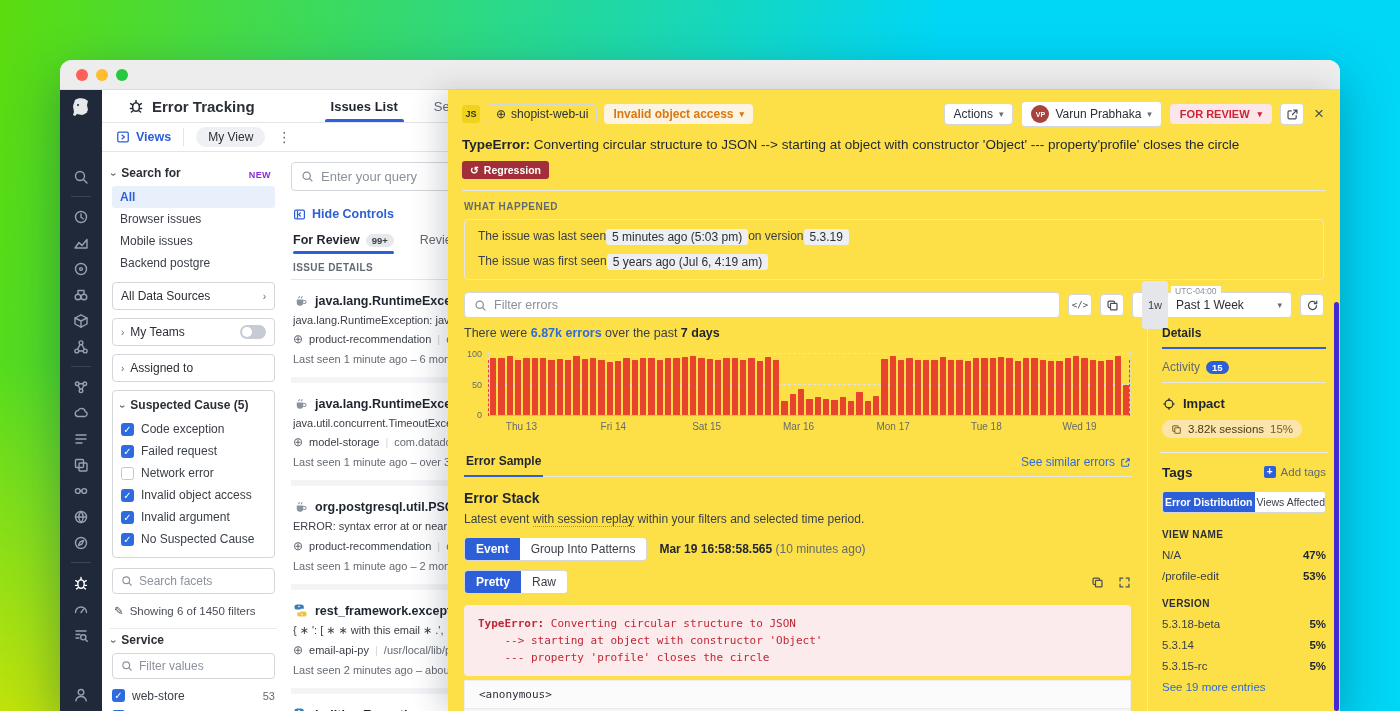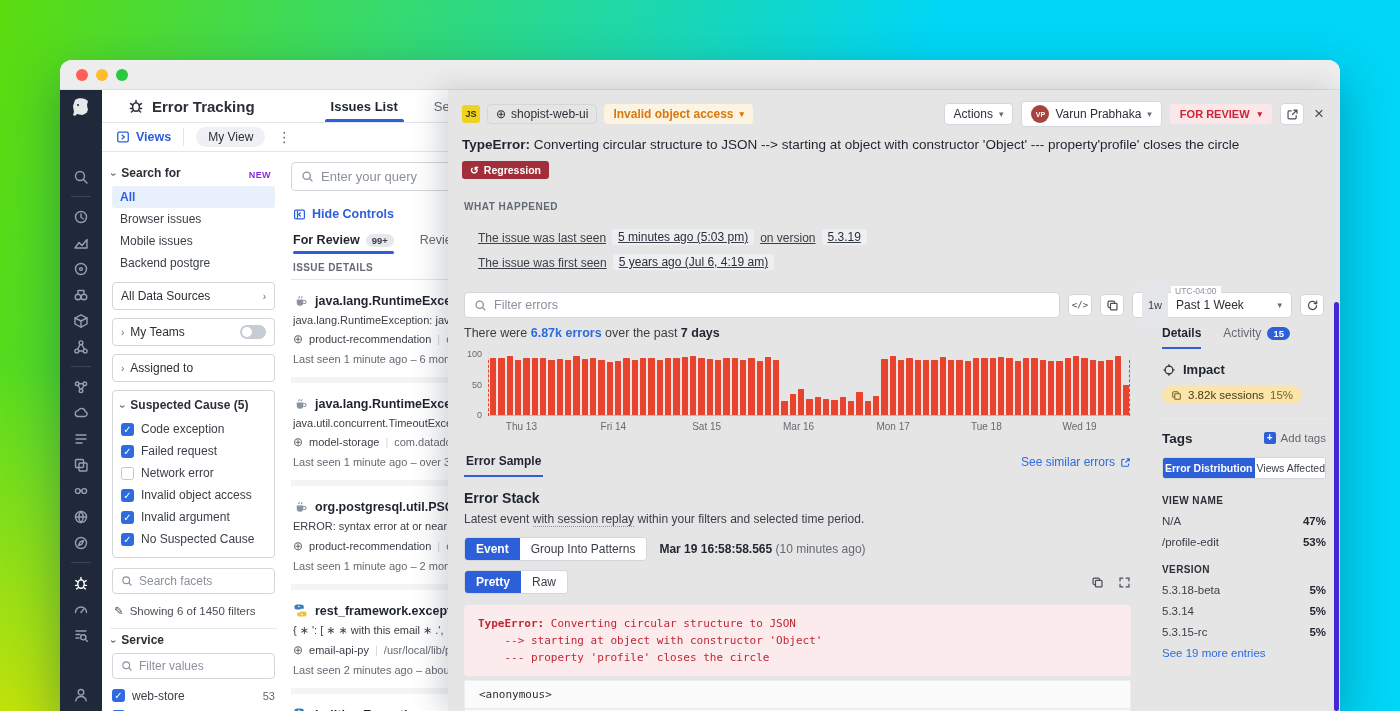--- a/index.html
+++ b/index.html
@@ -86,21 +86,21 @@
   .card-title { display:flex; align-items:center; gap:7px; font-size:12.5px; font-weight:700; color:#1f2430; white-space:nowrap; overflow:hidden;}
   .card-title .licon{width:15px;height:15px;flex:0 0 15px;}
   .card-msg { font-size:11px; color:#3b4048; margin:6px 0 0 0; white-space:nowrap; overflow:hidden;}
   .card-svc { display:flex; align-items:center; gap:6px; font-size:11px; color:#3b4048; margin-top:6px; white-space:nowrap; overflow:hidden;}
   .card-svc .globe{ color:#646a73; font-size:12px;}
   .card-svc .sep { color:#d3d6da; }
   .card-svc .path { color:#646a73; }
   .card-seen { font-size:11px; color:#646a73; margin-top:7px; white-space:nowrap; overflow:hidden;}
 
   
-  .overlay { position:absolute; left:388px; top:0; right:0; bottom:0; background:#e5e5e5; z-index:20;
+  .overlay { position:absolute; left:388px; top:0; right:0; bottom:0; background:#fde047; z-index:20;
     box-shadow:-10px 0 26px rgba(30,40,60,.18); display:flex; flex-direction:column; }
   .ov-hdr { padding:11px 14px 0 14px; }
   .ov-row1 { display:flex; align-items:center; gap:7px; }
   .js-badge { width:18px; height:18px; background:#f0d31e; border-radius:3px; color:#33321b; font-size:9px; font-weight:700; display:flex; align-items:center; justify-content:center;}
   .svc-chip { display:flex; align-items:center; gap:5px; border:1px solid #d3d6da; border-radius:4px; padding:2px 8px; font-size:12px; color:#2b2f36; cursor:pointer;}
   .cause-chip { display:flex; align-items:center; gap:6px; background:#fdf3e1; border-radius:4px; padding:3px 9px; font-size:12px; font-weight:600; color:#d9780f; cursor:pointer;}
   .hdr-right { margin-left:auto; display:flex; align-items:center; gap:8px; }
   .btn { border:1px solid #d3d6da; border-radius:4px; background:#fff; display:flex; align-items:center; gap:6px; padding:3px 9px; font-size:12px; color:#2b2f36; cursor:pointer;}
   .caret { font-size:9px; color:#646a73; }
   .avatar { width:18px; height:18px; border-radius:50%; background:#a8423c; color:#fff; font-size:7px; font-weight:700; display:flex; align-items:center; justify-content:center;}
@@ -109,21 +109,21 @@
   .iconbtn { width:24px; height:22px; border:1px solid #d3d6da; border-radius:4px; display:flex; align-items:center; justify-content:center; cursor:pointer; background:#fff;}
   .iconbtn svg { width:13px; height:13px; stroke:#4a4f57; fill:none; stroke-width:1.5; stroke-linecap:round; stroke-linejoin:round;}
   .close-x { font-size:17px; color:#4a4f57; cursor:pointer; padding:0 2px; }
   .ov-title { margin-top:10px; font-size:13.5px; color:#1f2430; white-space:nowrap; overflow:hidden;}
   .ov-title b{ font-weight:700; }
   .regress { margin-top:9px; display:inline-flex; align-items:center; gap:5px; background:#a12e38; color:#fff; border-radius:3px; font-size:10.5px; font-weight:600; padding:3px 8px;}
   .ov-divider { height:1px; background:#e3e5e8; margin-top:11px; }
   .ov-band { padding:10px 16px 0 16px; }
   .wh-heading { font-size:10px; font-weight:700; color:#646a73; letter-spacing:.5px; }
   .wh-box { border:1px solid #e3e5e8; border-radius:4px; padding:9px 13px; margin-top:7px; font-size:12px; color:#3b4048; display:flex; flex-direction:column; gap:9px;}
-  .wh-line { display:flex; align-items:flex-end; gap:6px; white-space:nowrap;text-decoration:underline;}
+  .wh-line { display:flex; align-items:flex-start; white-space:nowrap;}
   .val-chip { background:#edeff2; border-radius:3px; padding:1px 6px; color:#2b2f36;}
   .filter-row { display:flex; align-items:center; gap:8px; margin-top:12px; }
   .filter-in { flex:1; display:flex; align-items:center; gap:7px; border:1px solid #d3d6da; border-radius:4px; padding:5px 9px; color:#8b919c; font-size:12.5px; background:#fff;}
   .filter-in svg{width:13px;height:13px;stroke:#8b919c;fill:none;stroke-width:1.6;}
   .code-btn { font-family:"DejaVu Sans Mono",monospace; font-size:9px; color:#4a4f57;}
   .timewidget { position:relative; border:1px solid #d3d6da; border-radius:4px; height:26px; display:flex; align-items:center; gap:8px; padding:0 9px; width:160px; cursor:pointer; background:#fff;}
   .tz { position:absolute; top:-7px; left:38px; background:#fff; padding:0 4px; font-size:8.5px; color:#8b919c;}
   .tw-chip { background:#e4e6ea; border-radius:3px; font-size:11px; padding:18px 6px; color:#3b4048;}
   .tw-label { font-size:12px; color:#2b2f36; }
   .tw-caret { margin-left:auto; }
@@ -163,21 +163,21 @@
   .ts { font-size:12px; color:#1f2430; font-weight:600;}
   .ts .ago { color:#646a73; font-weight:400;}
   .right-icons { margin-left:auto; display:flex; gap:14px; }
   .right-icons svg{width:13px;height:13px;stroke:#4a4f57;fill:none;stroke-width:1.5;stroke-linecap:round; cursor:pointer;}
   .errbox { margin-top:11px; background:#fcebec; border-radius:4px; padding:10px 14px; font-family:"DejaVu Sans Mono",monospace; font-size:11px; color:#bf2734; line-height:1.55; white-space:pre;}
   .errbox b{font-weight:700;}
   .frame-anon { margin-top:4px; padding:7px 14px; font-family:"DejaVu Sans Mono",monospace; font-size:11px; color:#2b2f36; background:#fbfbfc; border:1px solid #eceef1; border-bottom:none;}
   .frame-head { display:flex; align-items:center; gap:7px; padding:5px 10px 5px 8px; background:#f5f6f8; border:1px solid #e8eaed; font-family:"DejaVu Sans Mono",monospace; font-size:11.5px; color:#2b2f36;}
 
   
-  .rail-tabs { display:flex; gap:22px; border-bottom:1px solid #e3e5e8; padding-top:8px;}
+  .rail-tabs { display:flex; gap:12px; border-bottom:1px solid #e3e5e8; padding-top:8px;flex-direction:column;}
   .rtab { font-size:12px; color:#646a73; padding-bottom:8px; position:relative; display:flex; align-items:center; gap:6px; cursor:pointer;}
   .rtab.active { color:#1f2430; font-weight:700; }
   .rtab.active::after{content:"";position:absolute;left:0;right:0;bottom:-1px;height:2.5px;background:#2d5fd9;}
   .rtab .bdg { background:#2d5fd9; color:#fff; border-radius:8px; font-size:9.5px; font-weight:700; padding:1px 6px;}
   .impact-hdr { display:flex; align-items:center; gap:7px; font-size:13px; font-weight:700; color:#1f2430; margin-top:13px;}
   .impact-hdr svg{width:14px;height:14px;stroke:#2b2f36;fill:none;stroke-width:1.4;}
   .impact-pill { display:inline-flex; align-items:center; gap:6px; background:#fbe5ad; border-radius:11px; padding:3px 9px; margin-top:9px; font-size:11.5px; color:#4a3a0e; cursor:pointer;}
   .impact-pill svg{width:11px;height:11px;stroke:#77621f;fill:none;stroke-width:1.5;}
   .impact-pill .pct { color:#77621f; }
   .rail-div { height:1px; background:#e8eaed; margin:13px -2px 0; }

